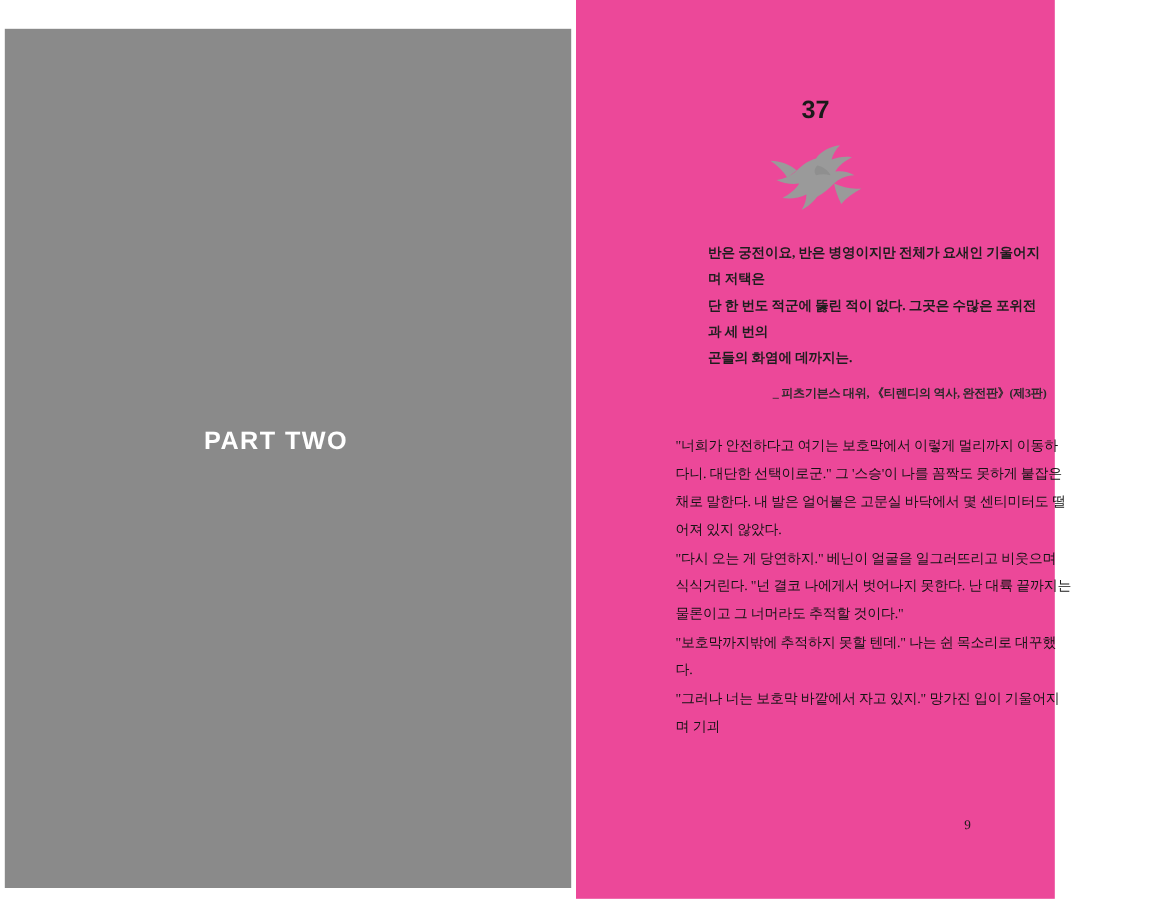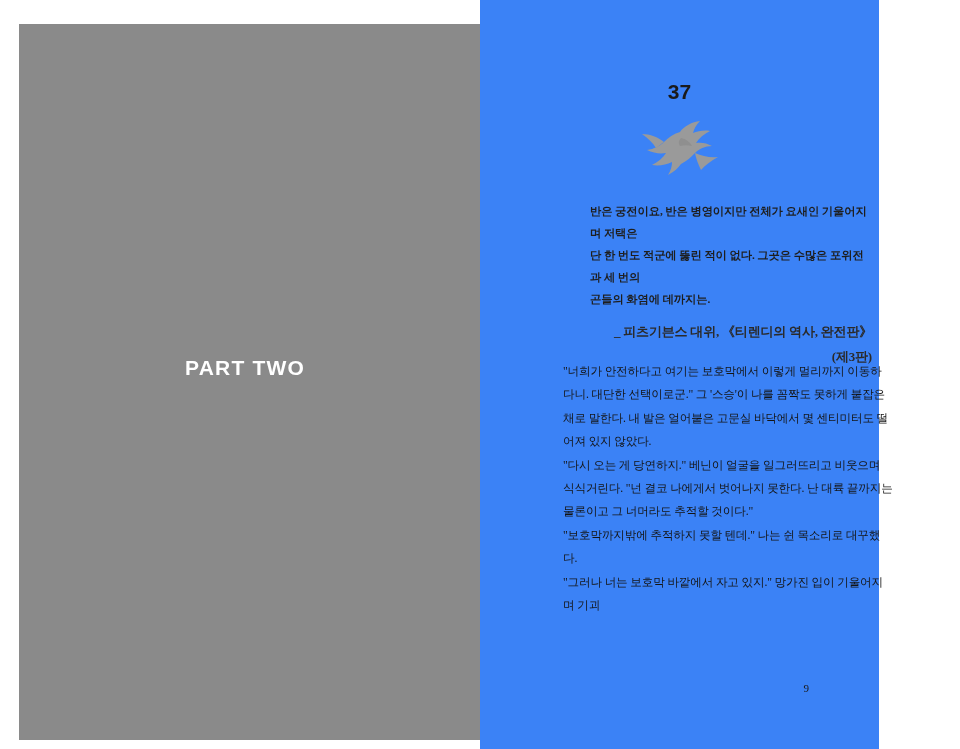--- a/index.html
+++ b/index.html
@@ -16,21 +16,21 @@
   .page-wrap {
     position: relative;
     width: 960px;
     height: 749px;
     background: #ffffff;
   }
 
   
   .left-page {
     position: absolute;
-    left: 19px;
+    left: 4px;
     top: 24px;
     width: 472px;
     height: 716px;
     background: #8a8a8a;
   }
   .part-title {
     position: absolute;
     left: 166px;
     top: 332px;
     font-family: "Liberation Sans", sans-serif;
@@ -40,21 +40,21 @@
     color: #ffffff;
   }
 
   
   .right-page {
     position: absolute;
     left: 480px;
     top: 0px;
     width: 399px;
     height: 749px;
-    background: #3b82f6;
+    background: #ec4899;
   }
 
   .chapter-number {
     position: absolute;
     left: 0;
     right: 0;
     top: 80px;
     text-align: center;
     font-family: "Liberation Sans", sans-serif;
     font-size: 21px;
@@ -83,21 +83,21 @@
     line-height: 1.95;
     color: #1e1e1e;
     letter-spacing: -0.1px;
   }
   .epigraph p {
     margin: 0;
   }
   .epigraph-source {
     margin-top: 9px;
     text-align: right;
-    font-size: 13px;
+    font-size: 10px;
     font-weight: 700;
     color: #2a2a2a;
     letter-spacing: -0.2px;
     padding-left: 20px;
   }
 
   
   .body-copy {
     position: absolute;
     left: 83px;

